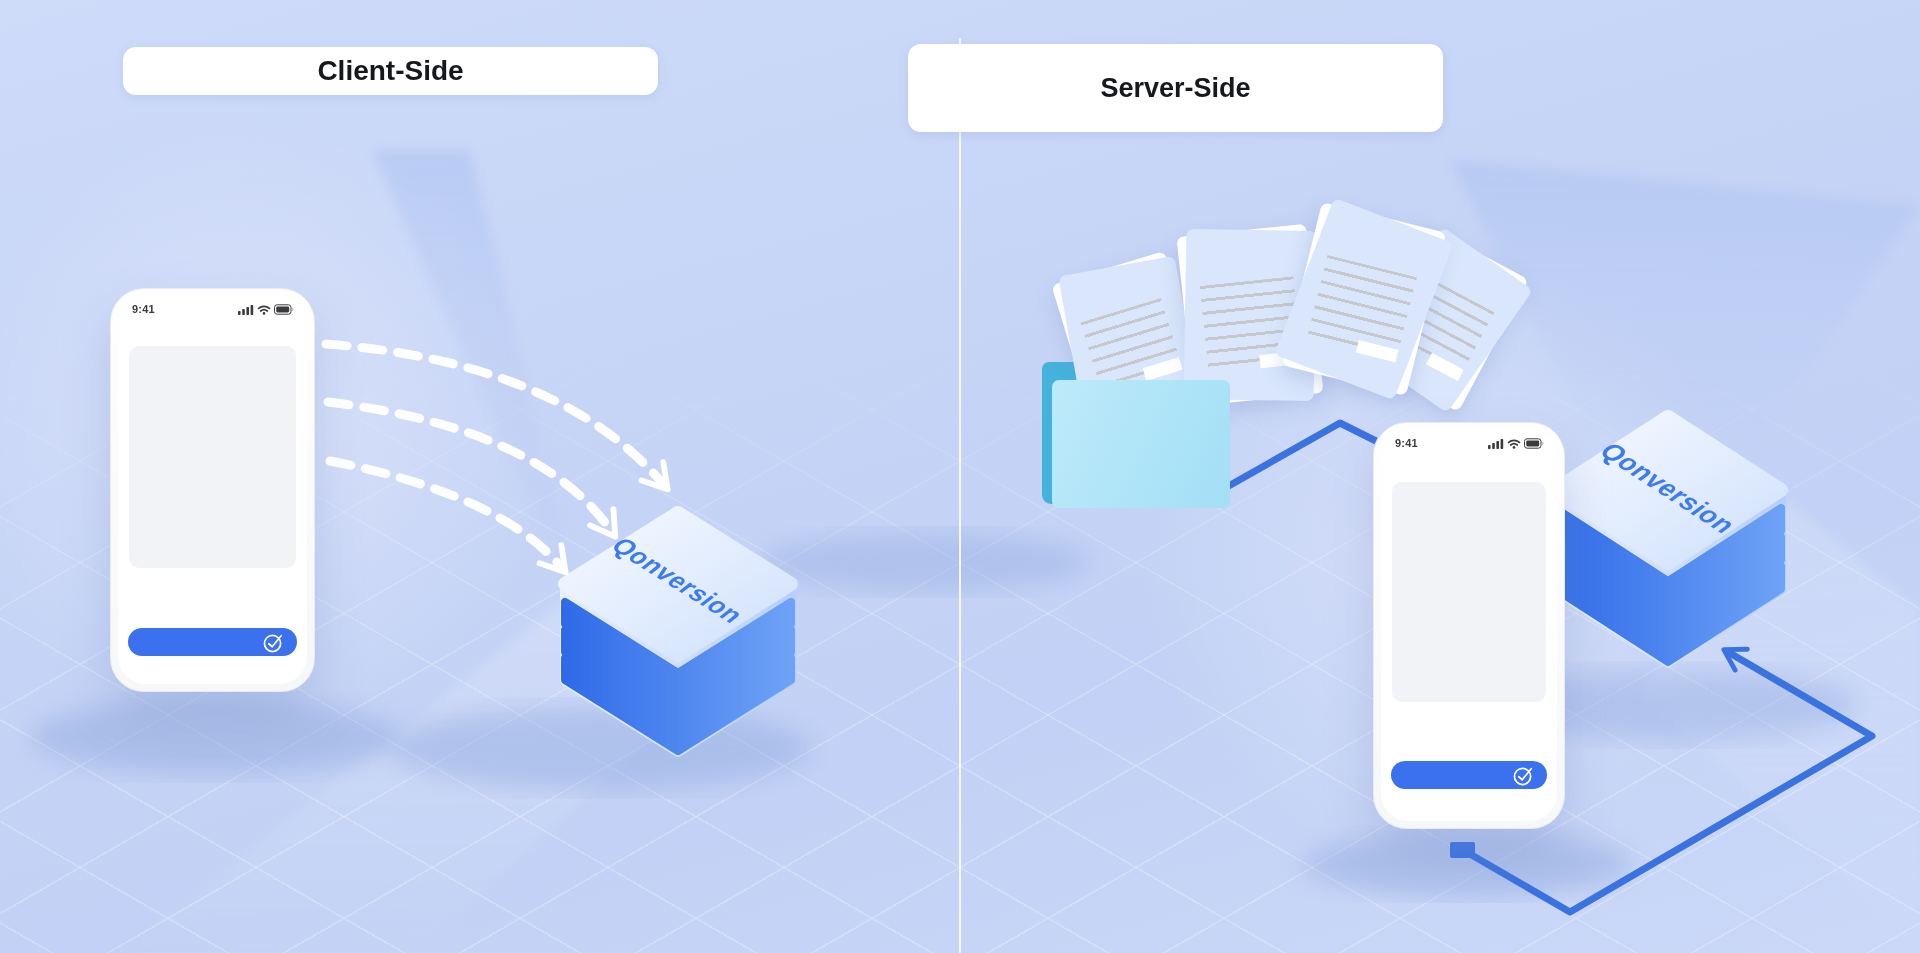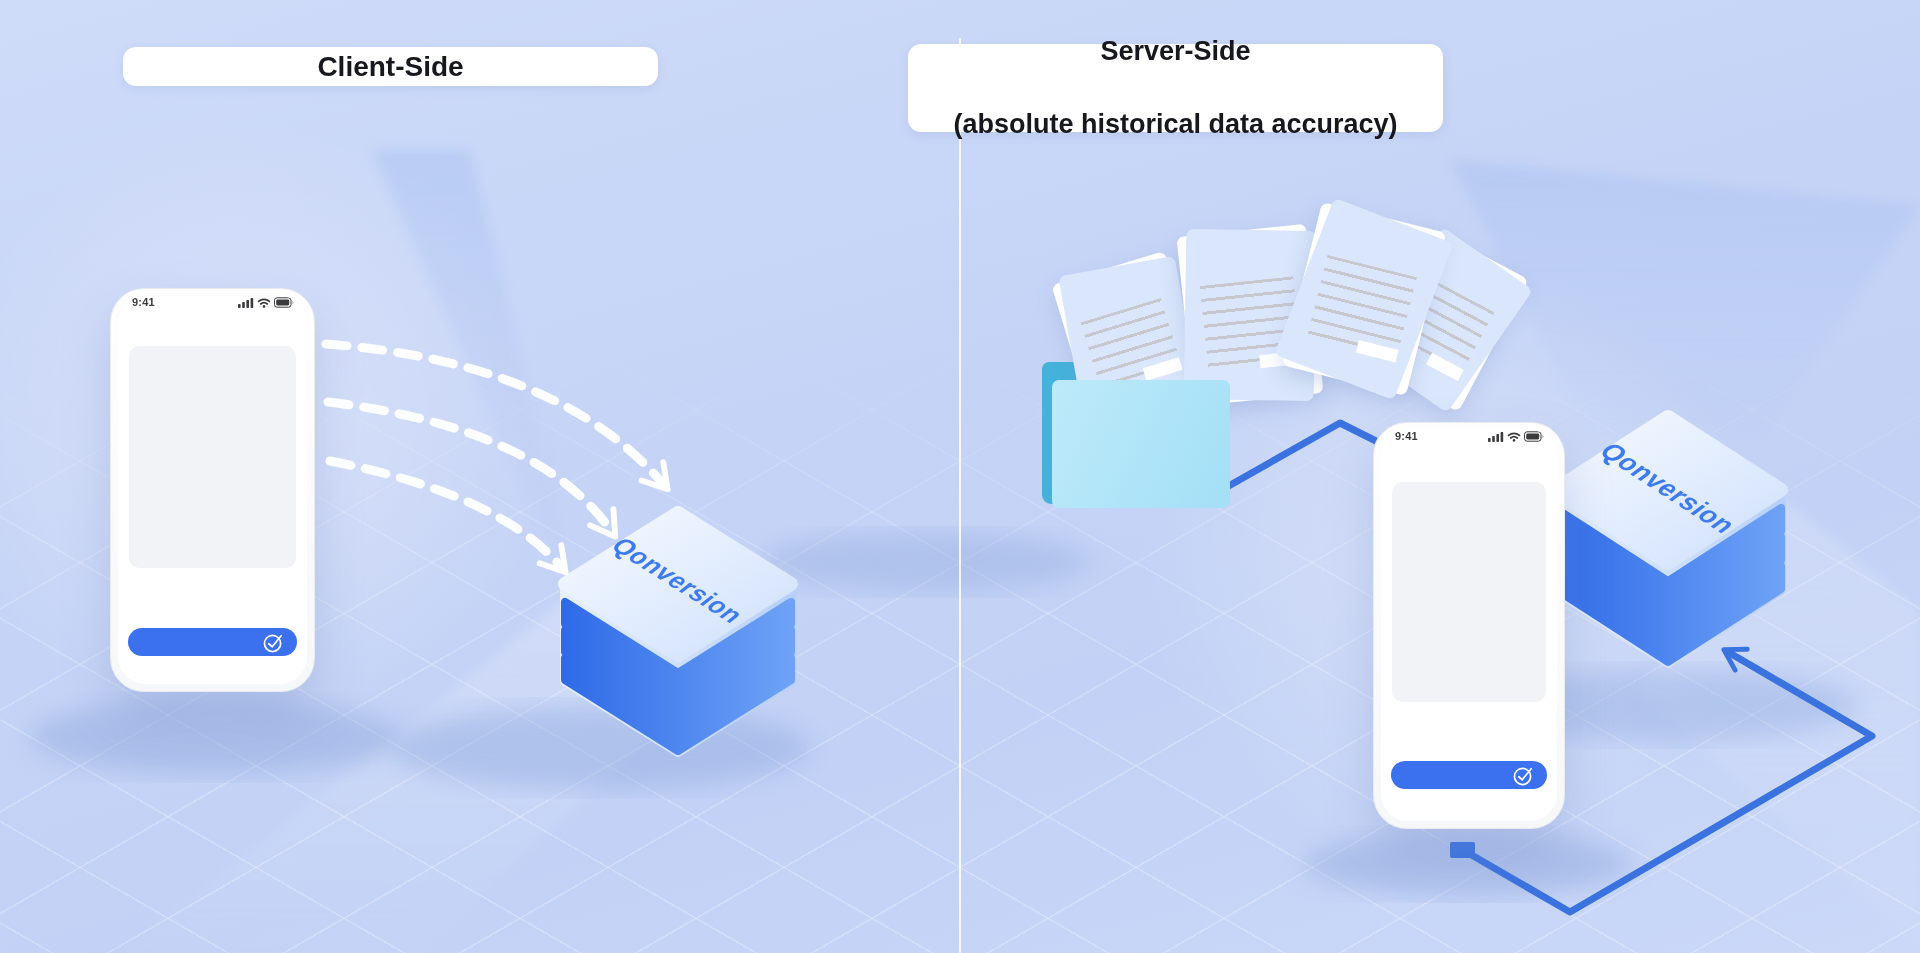--- a/index.html
+++ b/index.html
@@ -17,31 +17,31 @@
             mask-image:linear-gradient(180deg, transparent 0 36%, rgba(0,0,0,.75) 58%, #000 80%);
   }
   .fx{position:absolute;inset:0;pointer-events:none;}
   .divider{position:absolute;left:959px;top:38px;width:2px;height:915px;background:rgba(255,255,255,.85);border-radius:2px;}
   .title-box{
     position:absolute;background:#ffffff;border-radius:13px;
     display:flex;flex-direction:column;align-items:center;justify-content:center;
     box-shadow:0 3px 10px rgba(120,142,200,.18);
     color:var(--title-text,#16181d);font-weight:700;text-align:center;
   }
-  .title-box.left{left:123px;top:47px;width:535px;height:39px;font-size:28px;}
+  .title-box.left{left:123px;top:47px;width:535px;height:48px;font-size:28px;}
   .title-box.right{left:908px;top:44px;width:535px;height:88px;font-size:27px;line-height:35px;gap:38px;}
   
   .phone{
     position:absolute;background:linear-gradient(180deg,#fefefe,#f6f7f9);
     border:1px solid #e9ebf0;border-radius:34px;
     box-shadow:0 24px 48px rgba(118,140,198,.32);
     z-index:4;
   }
   .screen{position:absolute;inset:7px;background:#ffffff;border-radius:27px;overflow:hidden;}
-  .statusbar{position:absolute;top:0;left:14px;right:12px;display:flex;justify-content:space-between;align-items:center;}
+  .statusbar{position:absolute;top:7px;left:14px;right:12px;display:flex;justify-content:space-between;align-items:center;}
   .stime{font-size:11px;font-weight:700;color:#3b3b3e;letter-spacing:.2px;}
   .sicons{display:flex;align-items:center;gap:3px;}
   .content-ph{position:absolute;left:11px;right:11px;background:#f2f3f6;border-radius:10px;}
   .cta{
     position:absolute;left:10px;right:10px;height:28px;border:none;border-radius:14px;
     background:var(--accent-blue,#3b70ee);display:flex;align-items:center;justify-content:flex-end;
     padding:0 11px 0 0;
   }
   .sq{position:absolute;left:1450px;top:842px;width:25px;height:16px;background:var(--connector-blue,#3a72e0);border-radius:2px;z-index:3;}
   
@@ -100,21 +100,20 @@
     <ellipse cx="1672" cy="705" rx="185" ry="36" fill="#8fa9e0" opacity="0.4" filter="url(#bl12)"></ellipse>
   </svg>
 
   <div class="divider"></div>
 
   <div class="title-box left">
     <span>Client-Side</span>
   </div>
   <div class="title-box right">
     <span>Server-Side</span>
-    <span>(absolute historical data accuracy)</span>
   </div>
 
   <svg class="ov z2" width="1920" height="953" viewBox="0 0 1920 953">
     <defs>
       <marker id="ab" viewBox="0 0 4 4" refX="2.6" refY="2" markerWidth="4.6" markerHeight="4.6" orient="auto" markerUnits="strokeWidth">
         <path d="M0.7,0.5 L3.2,2 L0.7,3.5" fill="none" stroke="#3a72e0" stroke-width="0.6" stroke-linecap="round" stroke-linejoin="round"></path>
       </marker>
     </defs>
     <path d="M1218,492 L1340,423 L1376,441" fill="none" stroke="#3a72e0" stroke-width="7" stroke-linejoin="round"></path>
     <path d="M1463,850 L1570,912 L1872,736 L1728,652" fill="none" stroke="#3a72e0" stroke-width="7" stroke-linejoin="round" marker-end="url(#ab)"></path>

